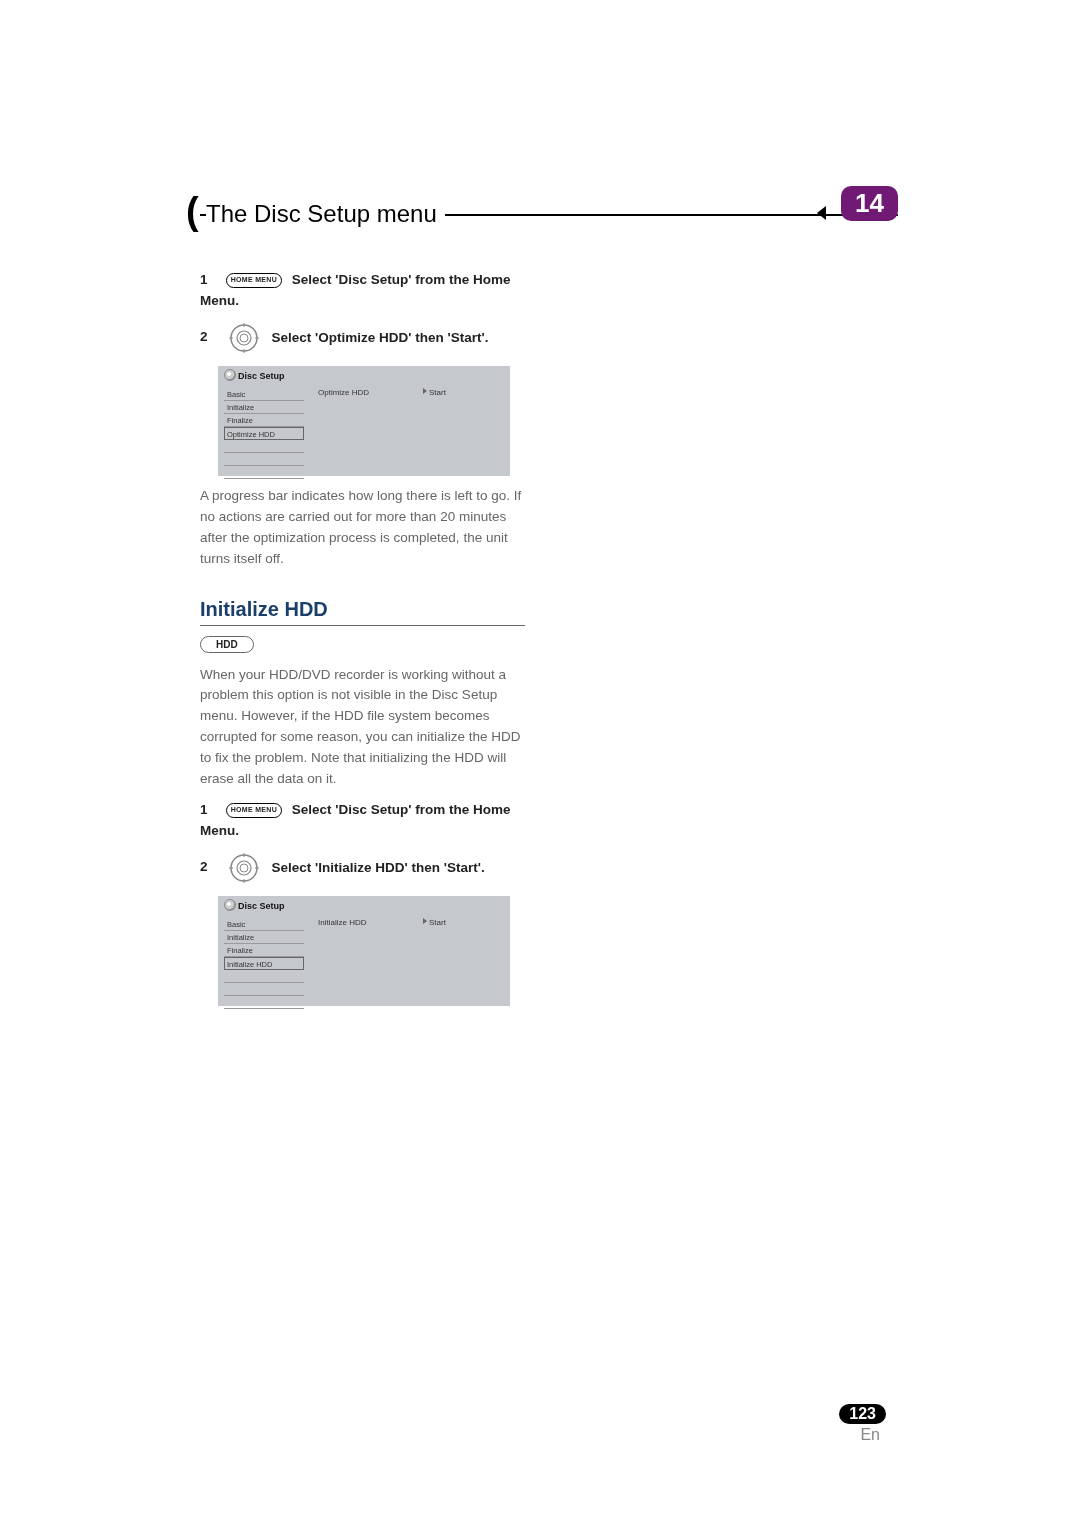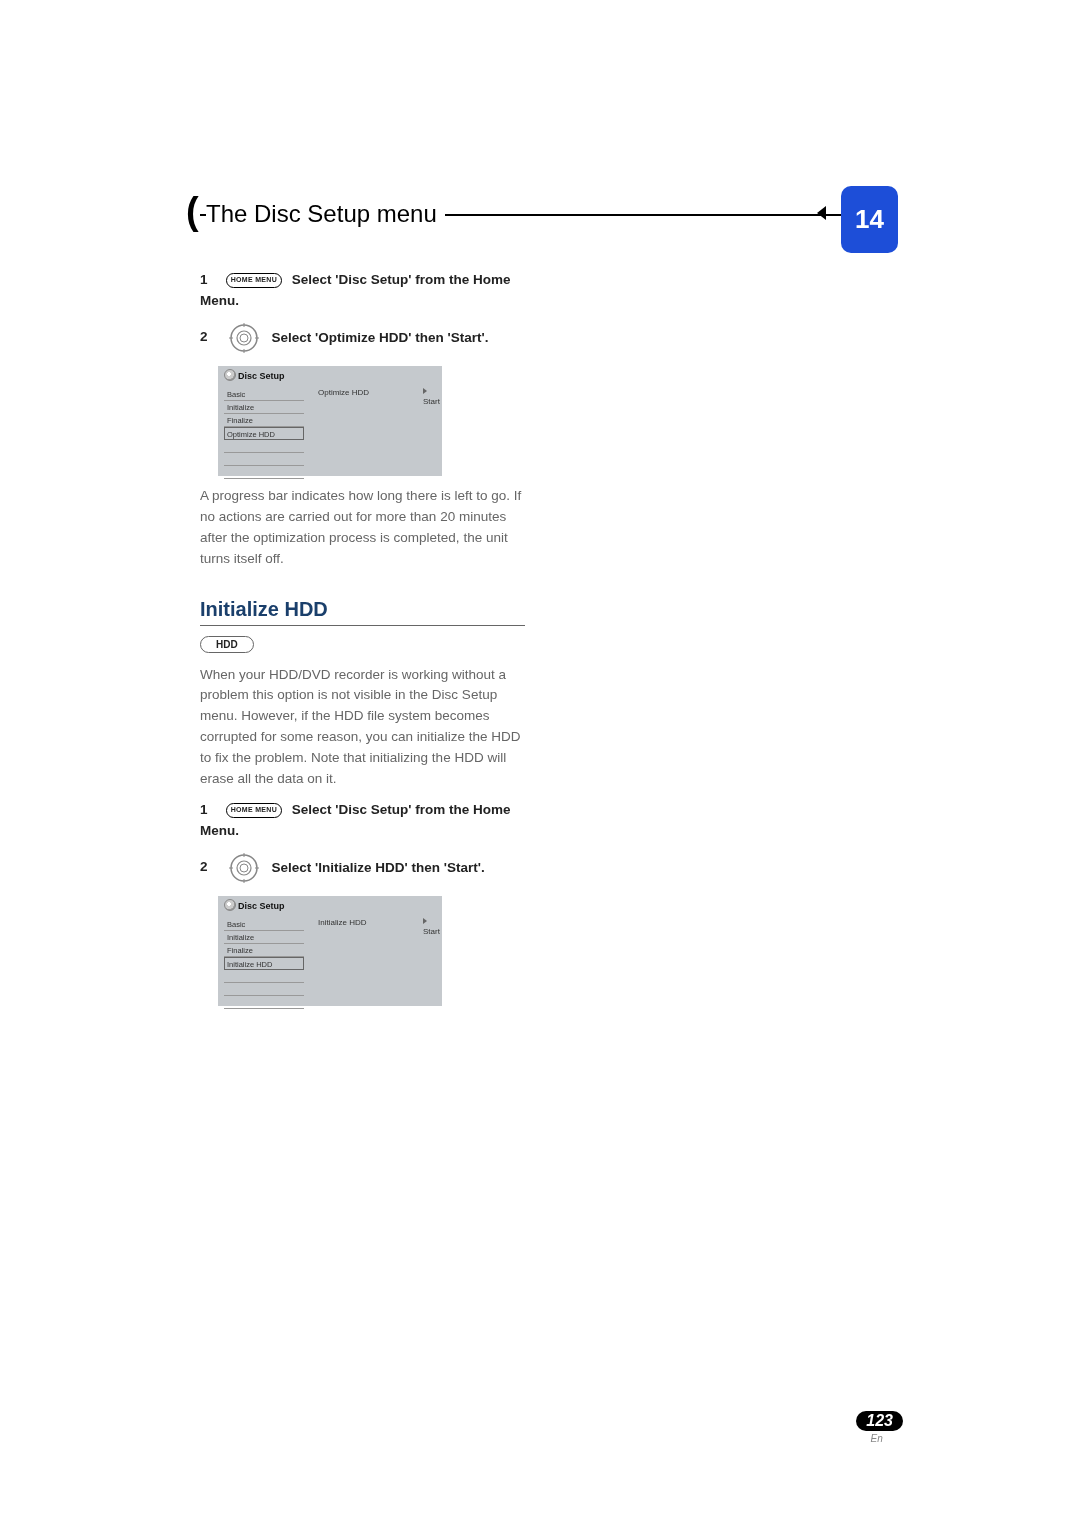--- a/index.html
+++ b/index.html
@@ -4,54 +4,54 @@
 <style>
   * { box-sizing: border-box; margin: 0; padding: 0; }
   html, body { width: 1080px; height: 1528px; background: #ffffff; font-family: Arial, Helvetica, sans-serif; color: #222; }
   .page { width: 1080px; height: 1528px; position: relative; padding: 200px 182px 0 200px; }
 
   
   .title-bar { position: relative; height: 40px; margin-bottom: 30px; }
   .title-bar .rule-wrap { position: absolute; left: 0; right: 0; top: 50%; height: 2px; background: #000; transform: translateY(-6px); }
   .title-bar .open-paren { position:absolute; left:-14px; top:-10px; font-size:38px; font-weight:700; color:#000;}
   .title-text { position: relative; display: inline-block; background: #fff; padding: 0 8px 0 0; margin-left: 6px; font-size: 24px; font-weight: 400; color:#000; }
-  .chap-badge { position: absolute; right: 0; top: -14px; background:#1d4ed8; color:#fff; border-radius: 10px; padding: 18px 14px; font-size: 26px; font-weight:700; }
+  .chap-badge { position: absolute; right: 0; top: -14px; background:#701a75; color:#fff; border-radius: 10px; padding: 2px 14px; font-size: 26px; font-weight:700; }
   .chap-caret { position:absolute; right:72px; top:6px; width:0; height:0; border-top:7px solid transparent; border-bottom:7px solid transparent; border-right:9px solid #000;}
 
   
   .col { width: 325px; }
 
   .step-line { font-size: 13.5px; line-height: 1.55; margin-top: 8px; }
   .step-num { font-weight: 700; display:inline-block; width: 16px; }
   .bold { font-weight: 700; }
   .key-badge { display:inline-block; border:1px solid #000; border-radius:9px; font-size:7px; font-weight:700; padding:1px 4px; vertical-align: 2px; margin: 0 6px; letter-spacing:0.3px;}
 
   .nav-icon { display:inline-block; width:36px; height:36px; vertical-align:middle; margin:0 6px; }
   .nav-icon svg { width:36px; height:36px; }
 
   
-  .shot { width:224px; height:110px; background:#c5c9cd; margin:10px 0 10px 18px; position:relative; font-size:8px; color:#333;text-decoration:underline; }
+  .shot { width:292px; height:110px; background:#c5c9cd; margin:10px 0 10px 18px; position:relative; font-size:8px; color:#333;text-decoration:underline; }
   .shot-title { position:absolute; left:20px; top:5px; font-size:9px; font-weight:700; color:#111; }
   .shot-disc-ico { position:absolute; left:6px; top:3px; width:12px; height:12px; border-radius:50%; background: radial-gradient(circle at 40% 40%, #fff 0 20%, #ccc 25% 60%, #999 61% 100%); border:1px solid #888;}
   .shot-side { position:absolute; left:6px; top:22px; width:80px; }
   .shot-side .m { height:13px; line-height:13px; padding-left:3px; border-bottom:1px solid #999; font-size:7.5px;}
   .shot-side .sel { border:1px solid #666; padding-left:2px;}
   .shot-mid { position:absolute; left:100px; top:22px; font-size:8px; }
   .shot-right { position:absolute; left:205px; top:22px; font-size:8px; color:#333; }
   .play-tri { display:inline-block; width:0; height:0; border-top:3px solid transparent; border-bottom:3px solid transparent; border-left:4px solid #666; margin-right:2px; vertical-align:1px;}
 
   .body-text { font-size: 13.5px; line-height:1.55; color:#666; margin-top:0; }
 
   .section-heading { font-size: 20px; font-weight:700; color:#1a3f6b; margin-top:28px; padding-bottom:4px; border-bottom:1px solid #666; }
   .hdd-badge { display:inline-block; border:1px solid #666; border-radius:9px; font-size:10px; font-weight:700; padding:2px 15px; margin-top:10px;}
 
   
-  .page-footer { position:absolute; right:177px; bottom:84px; text-align:right;font-style:italic; }
+  .page-footer { position:absolute; right:194px; bottom:84px; text-align:right; }
   .pn-badge { display:inline-block; background:#000; color:#fff; border-radius:10px; padding:1px 10px; font-size:16px; font-weight:700; }
-  .pn-lang { font-size:10px; color:#888; margin-top:2px; padding-right:6px;text-align:center;}
+  .pn-lang { font-size:16px; color:#888; margin-top:2px; padding-right:6px;}
 </style>
 </head>
 <body>
 
 <div class="page">
 
   <div class="title-bar">
     <span class="open-paren">(</span>
     <div class="rule-wrap"></div>
     <span class="title-text">The Disc Setup menu</span>

